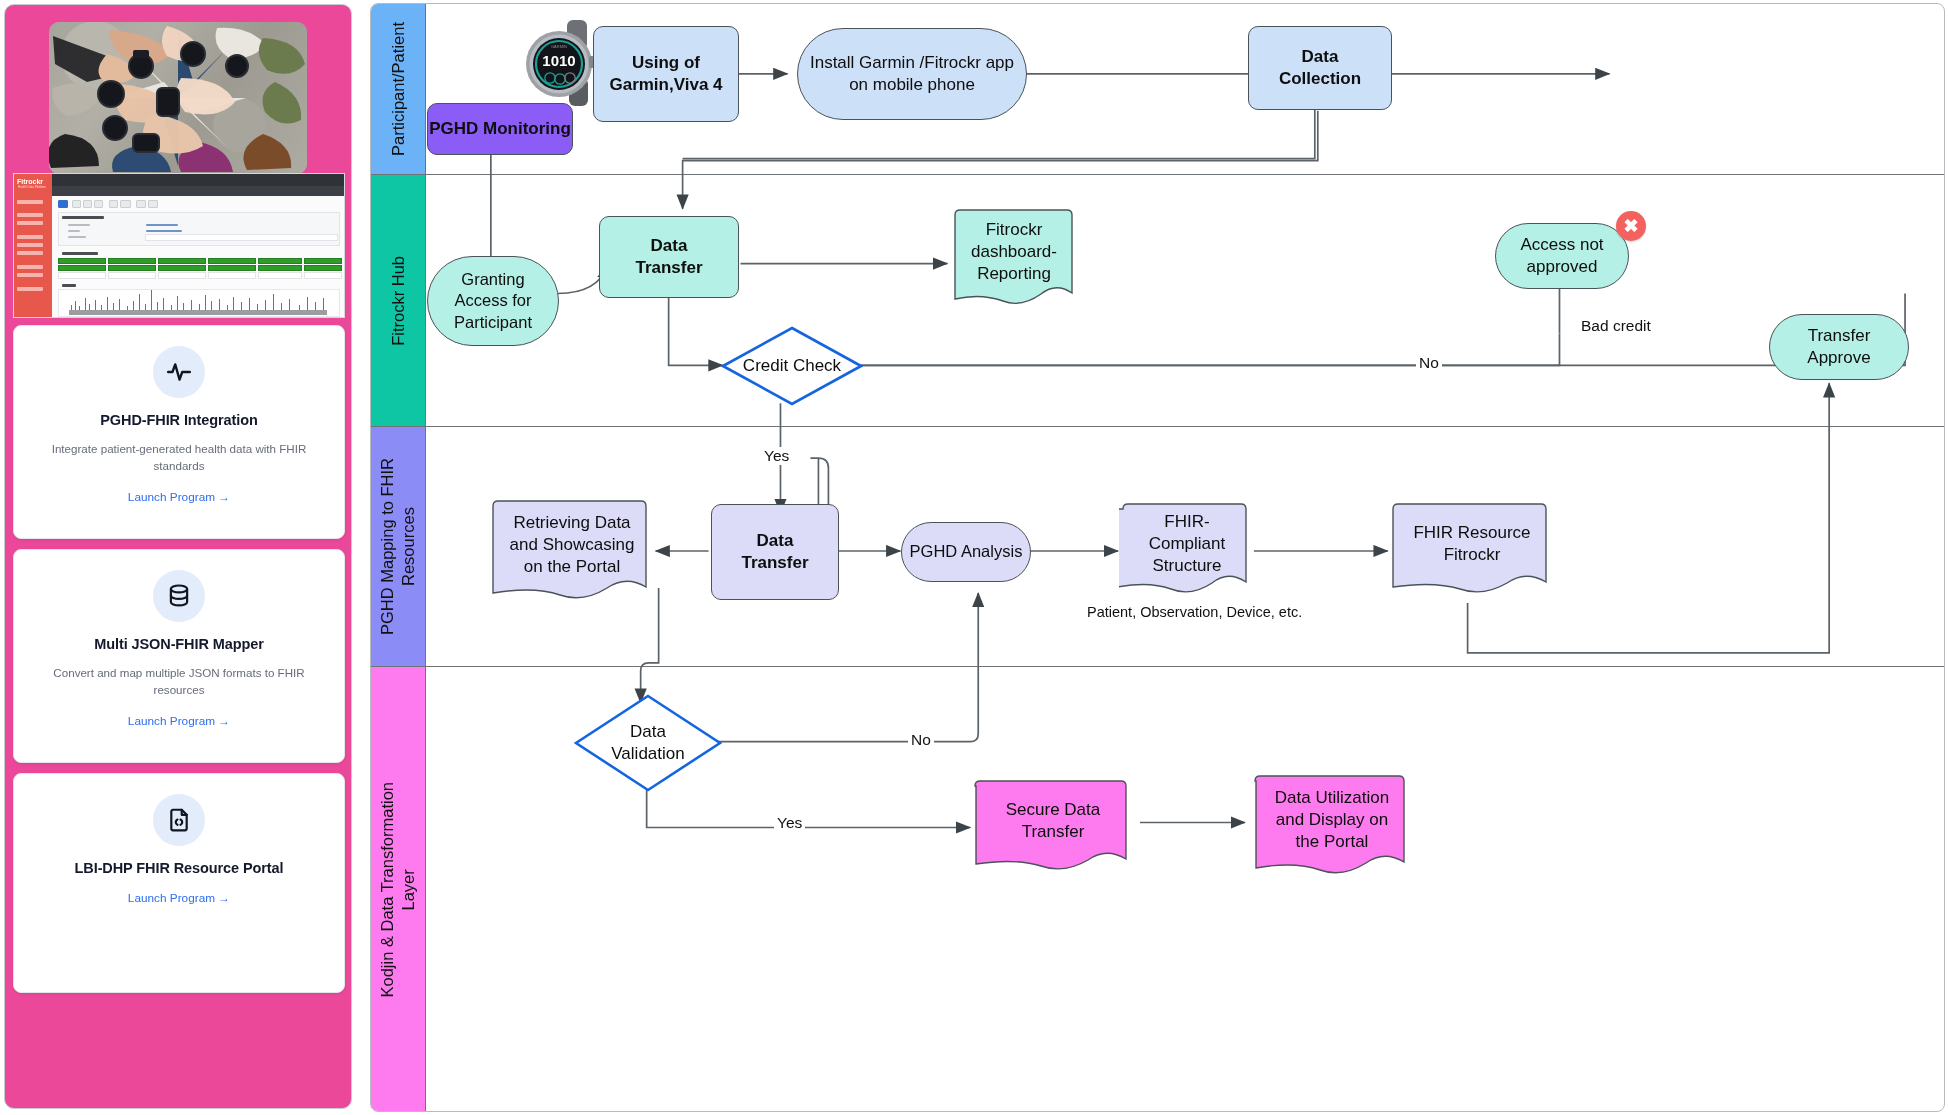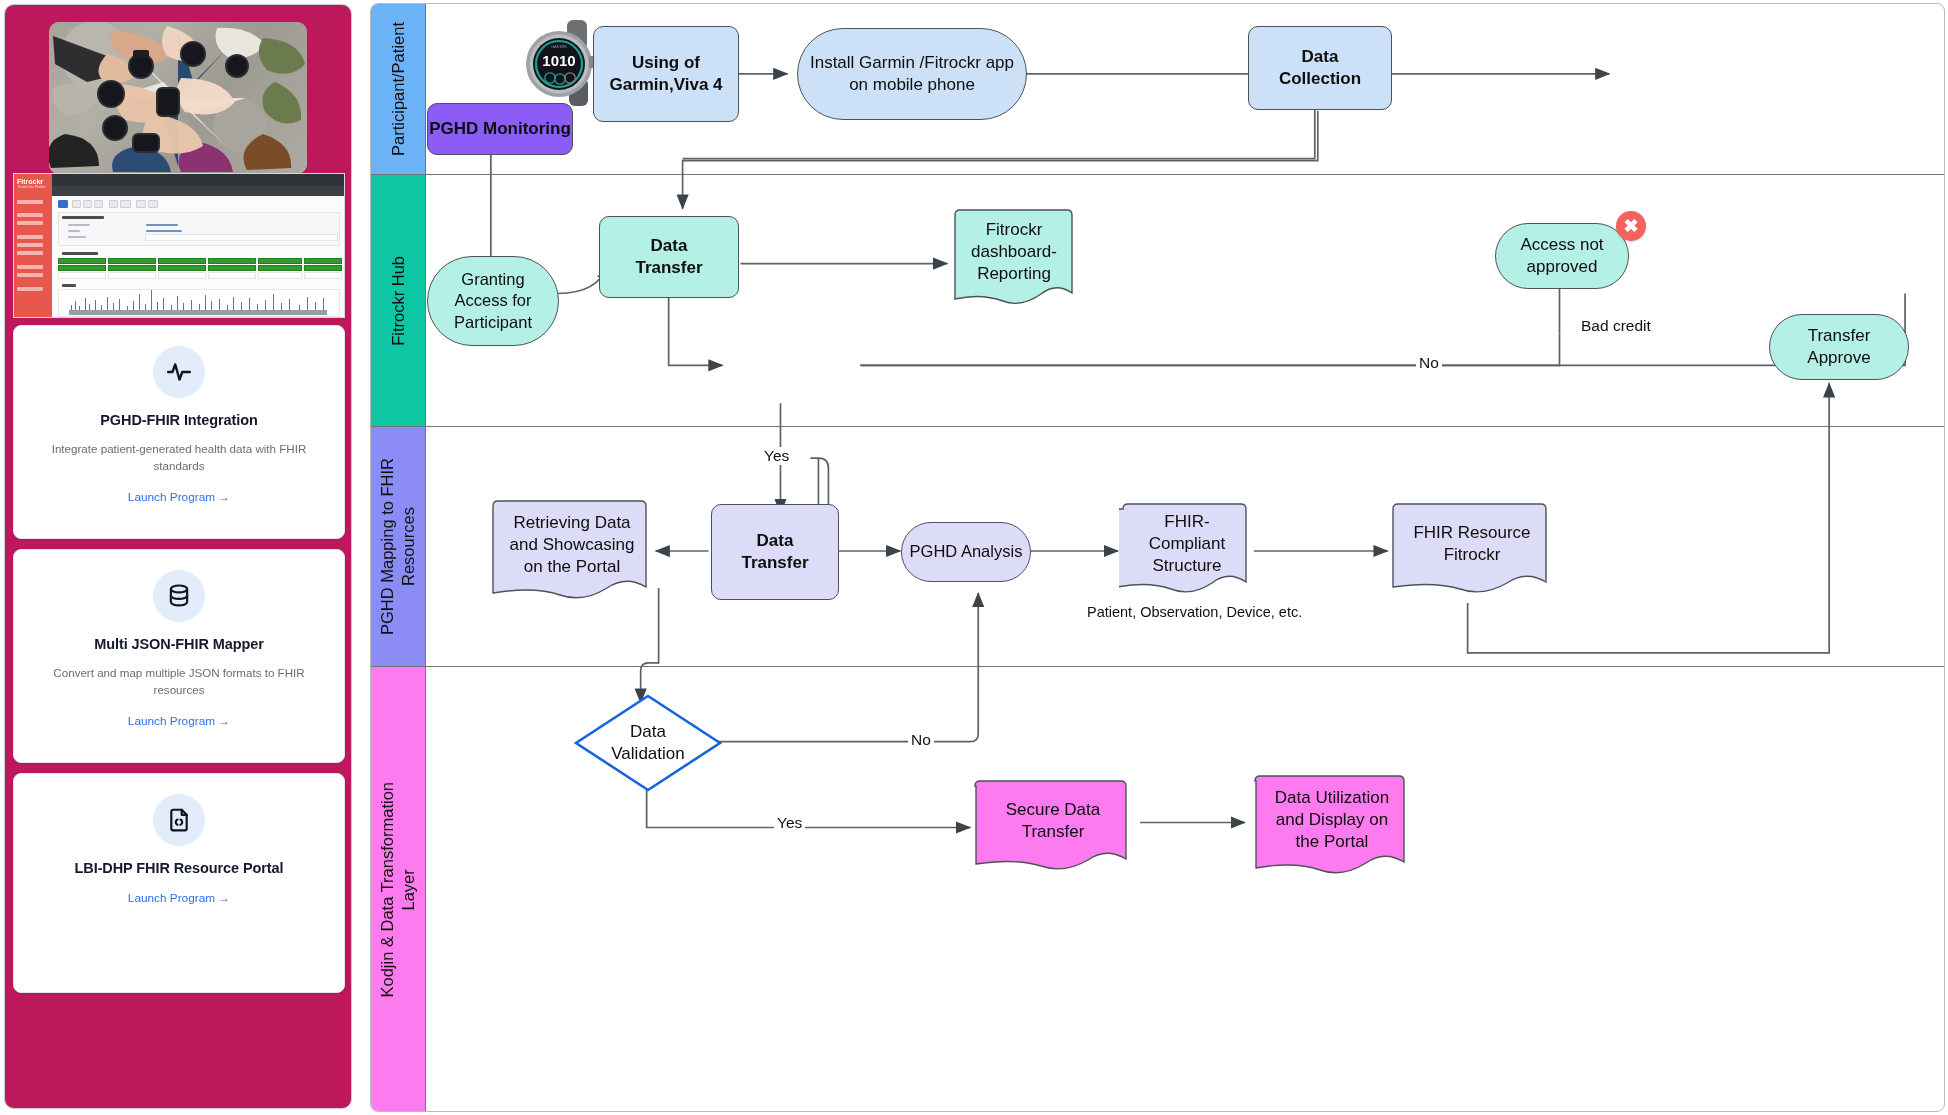--- a/index.html
+++ b/index.html
@@ -13,21 +13,21 @@
   #root {
     position: relative;
     width: 1948px; height: 1115px;
     background: #ffffff;
   }
 
   
   #left-panel {
     position: absolute; left: 4px; top: 4px;
     width: 348px; height: 1105px;
-    background: #be185d;
+    background: #ec4899;
     border: 1px solid #c9ccd1;
     border-radius: 10px;
     overflow: hidden;
   }
   #hero-photo {
     position: absolute; left: 44px; top: 17px;
     width: 258px; height: 152px;
     border-radius: 10px;
     overflow: hidden;
     background: #9a9a95;
@@ -549,20 +549,26 @@
     </div>
     <div class="badge-x" style="left:1245px; top:207px;">
       <span>✖</span>
     </div>
 
     <div class="node stadium" style="left:1398px; top:310px; width:140px; height:66px; background:#b4f0e6;">
       <span>Transfer
 Approve</span>
     </div>
 
+    <div class="diamond-wrap" style="left:350px; top:322px; width:142px; height:80px;">
+      <svg viewBox="0 0 142 80" preserveAspectRatio="none">
+        <polygon points="71,2 140,40 71,78 2,40" fill="#ffffff" stroke="#1565e0" stroke-width="2.6"></polygon>
+      </svg>
+      <span class="dtxt">Credit Check</span>
+    </div>
 
     <div class="node doc" style="left:118px; top:495px; width:166px; height:104px;">
       <svg class="doc-svg" viewBox="0 0 166 104" preserveAspectRatio="none">
         <path d="M4 7 q0 -5 5 -5 H152 q5 0 5 5 V88 q-20 -12 -39 1 q-24 15 -47 7 q-26 -9 -67 -2 V7 z" fill="#dcdcf8" stroke="#4a5358" stroke-width="1.4"></path>
       </svg>
       <span class="doc-txt" style="margin-bottom:12px;">Retrieving Data
 and Showcasing
 on the Portal</span>
     </div>
 

